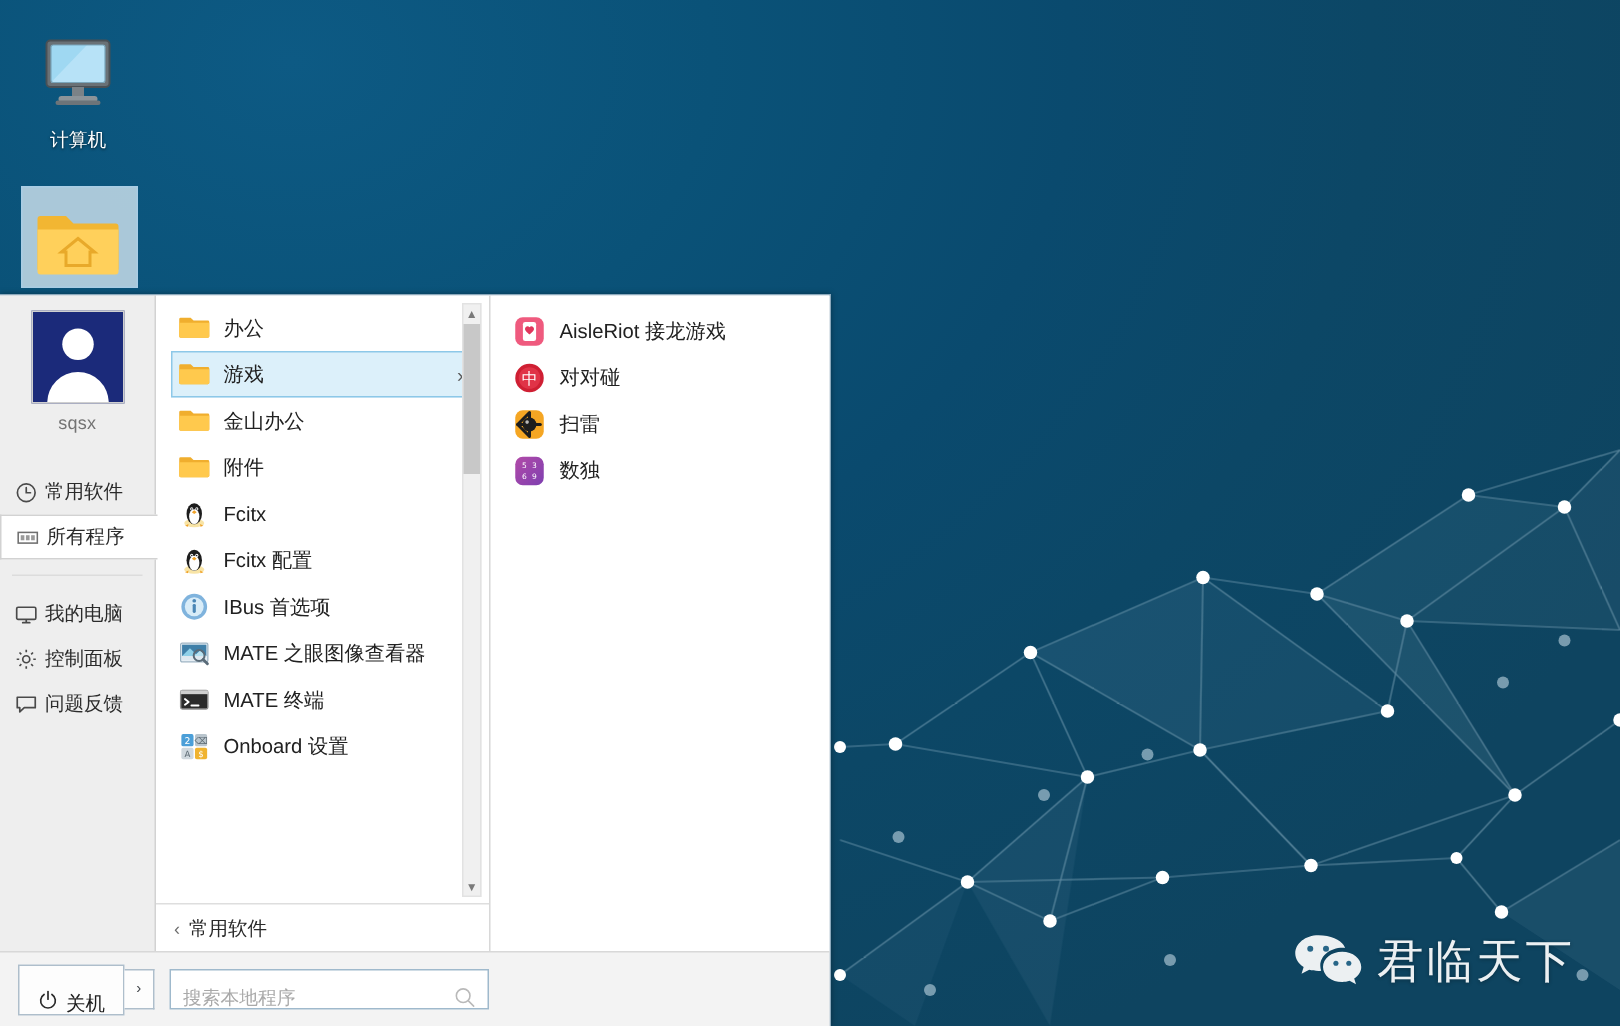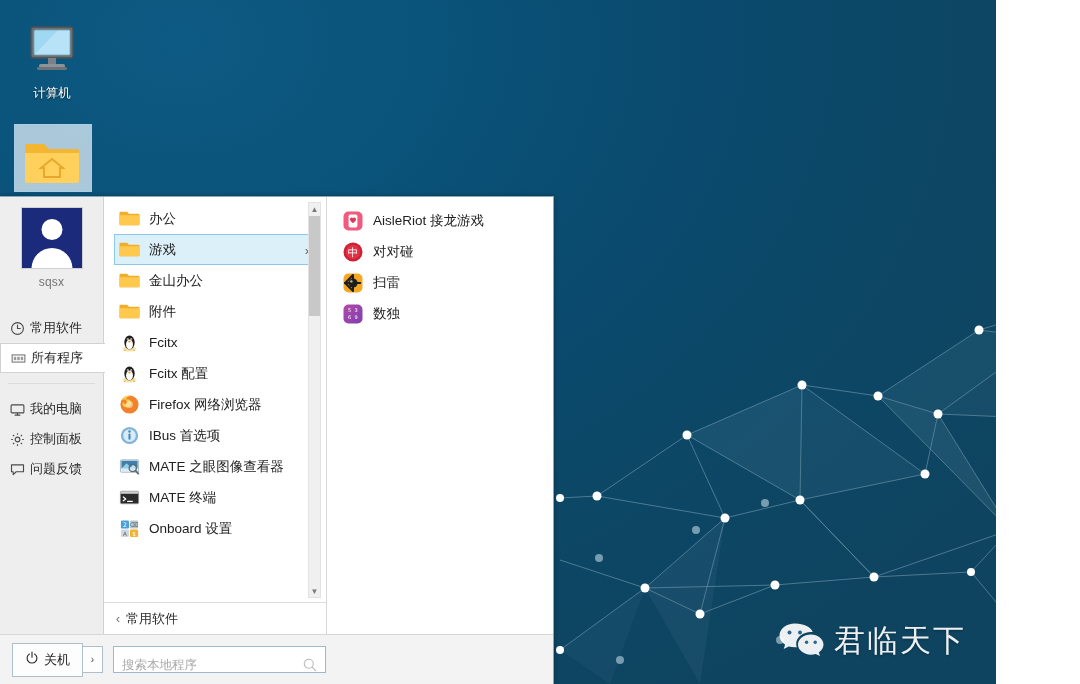--- a/index.html
+++ b/index.html
@@ -5,21 +5,21 @@
   * { box-sizing: border-box; margin: 0; padding: 0; }
 
   html, body {
     width: 1080px; height: 684px;
     overflow: hidden;
     font-family: "Liberation Sans", "DejaVu Sans", sans-serif;
   }
 
   #desktop {
     position: relative;
-    width: 996px; height: 684px;
+    width: 1080px; height: 684px;
     background: radial-gradient(ellipse 1000px 760px at 18% 6%, #0d5a84 0%, #0a5278 28%, #0a4a6e 52%, #0c4766 72%, #0e4460 100%);
     overflow: hidden;
   }
 
   #wallpaper-svg { position: absolute; inset: 0; width: 1080px; height: 684px; }
 
   
   .desk-icon {
     position: absolute;
     width: 84px;
@@ -181,21 +181,21 @@
 
   
   #menu-foot {
     flex: 0 0 50px;
     border-top: 1px solid #d8d8d8;
     background: #f3f3f3;
     display: flex; align-items: center;
     padding: 0 10px 0 12px; gap: 0;
   }
   #power-btn {
-    display: flex; align-items: center; gap: 5px;
+    display: flex; align-items: flex-start; gap: 5px;
     height: 27px; padding: 16px 12px;
     background: #fdfdfd;
     border: 1px solid #aebecb;
     font-size: 13px; color: #1c1c1c;
     cursor: default;
   }
   #power-more {
     width: 20px; height: 27px;
     background: #fdfdfd;
     border: 1px solid #aebecb; border-left: none;
@@ -511,30 +511,20 @@
                   <circle cx="9.3" cy="7.7" r="0.55" fill="#1d1d1d"></circle>
                   <circle cx="12.7" cy="7.7" r="0.55" fill="#1d1d1d"></circle>
                   <path d="M11 8.6 l1.7 1.4 -1.7 1.2 -1.7 -1.2 z" fill="#f0a32a"></path>
                   <path d="M7 18.2 l-2.4 1.2 2 .6 z" fill="#f0a32a"></path>
                   <path d="M15 18.2 l2.4 1.2 -2 .6 z" fill="#f0a32a"></path>
                 </svg>
             </span>
             <span class="label">Fcitx 配置</span>
           </div>
 
-          <div class="app-row">
-            <span class="ico">
-              <svg width="21" height="21" viewBox="0 0 22 22">
-                  <circle cx="11" cy="11" r="9.5" fill="#f2812b"></circle>
-                  <path d="M11 1.8 a9.3 9.3 0 0 0 -8.3 5.1 c1.7 -1.6 4.2 -1.2 5.3 .4 1.2 1.8 -.4 3.4 -1.9 3.1 -1.4 -.3 -1.6 -1.9 -.6 -2.3 -2 .3 -2.4 2.9 -1 4.5 1.9 2.2 5.6 1.9 7.4 -.3 1.6 -2 .9 -4.6 -.7 -6 -1.4 -1.2 -3.4 -1.1 -4.4 -.2 .9 -2.5 3.2 -4 5.8 -4 z" fill="#fdd14e"></path>
-                  <circle cx="11" cy="11" r="3.6" fill="#fff0c8" opacity="0.55"></circle>
-                </svg>
-            </span>
-            <span class="label">Firefox 网络浏览器</span>
-          </div>
 
           <div class="app-row">
             <span class="ico">
               <svg width="21" height="21" viewBox="0 0 22 22">
                   <circle cx="11" cy="11" r="9" fill="#7fb3dd"></circle>
                   <circle cx="11" cy="11" r="6.6" fill="#d8ecf8"></circle>
                   <circle cx="11" cy="6.8" r="1.3" fill="#4a86b6"></circle>
                   <rect x="9.9" y="9" width="2.2" height="6.4" rx="1" fill="#4a86b6"></rect>
                 </svg>
             </span>

